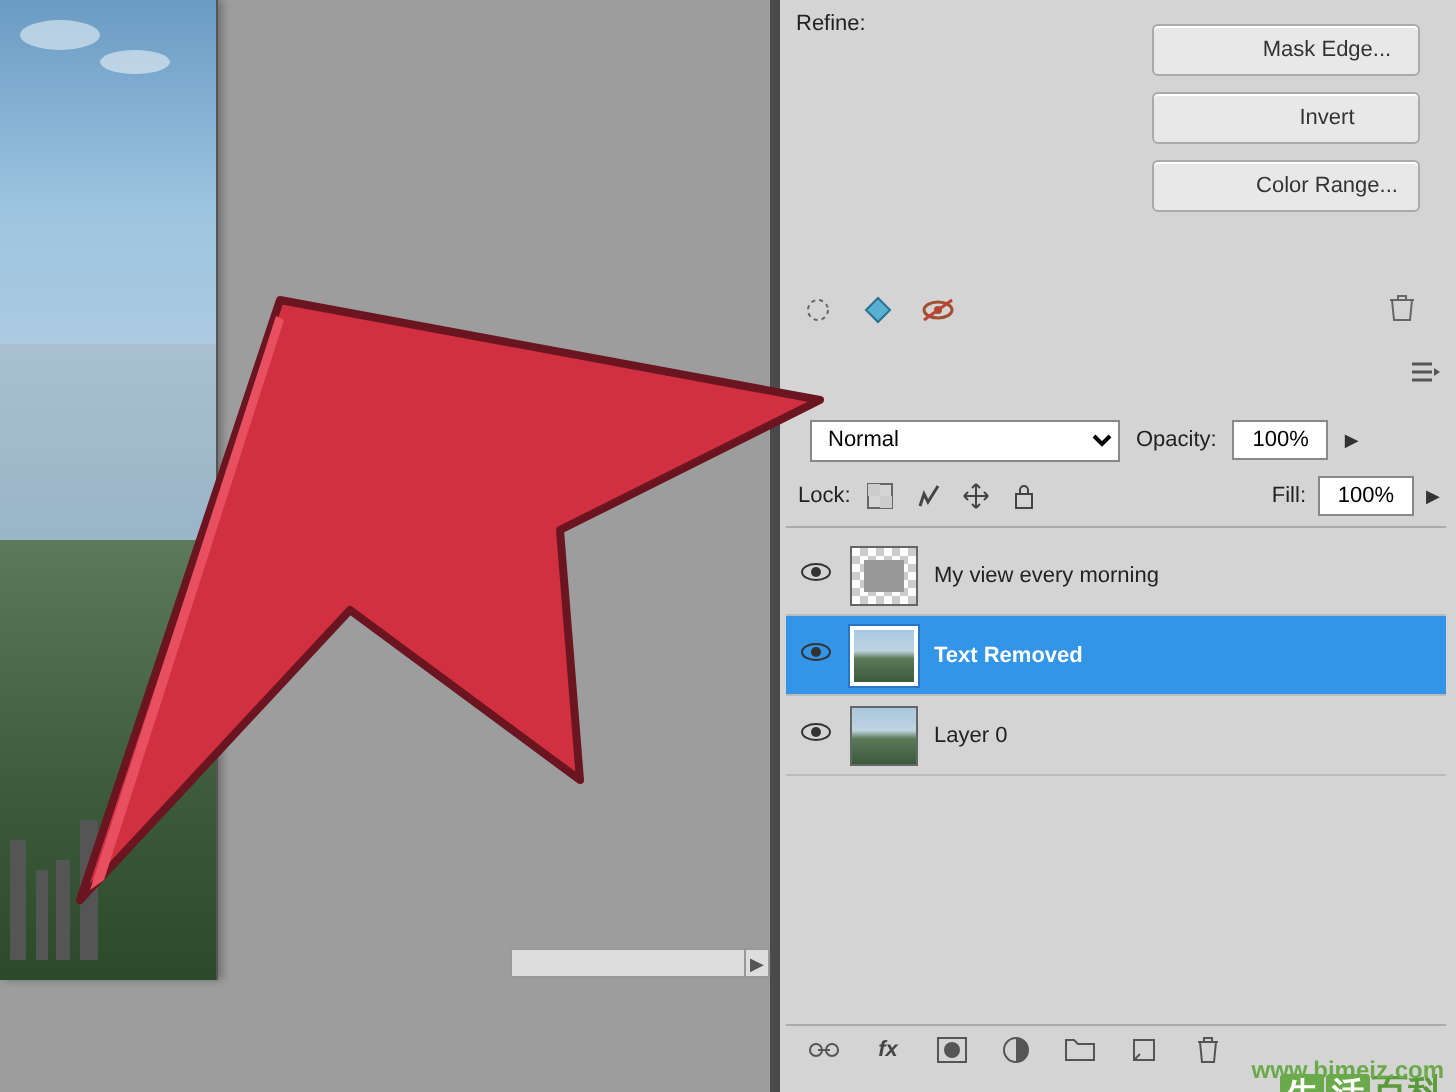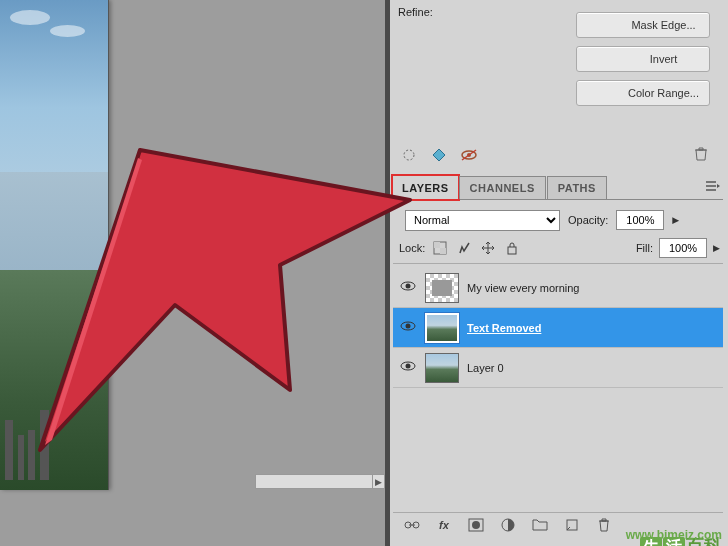--- a/index.html
+++ b/index.html
@@ -47,21 +47,21 @@
 .pct-box { width: 48px; height: 20px; background: #fff; border: 1px solid #888; font-size: 11px; text-align: center; padding: 2px; }
 .flyout { width: 10px; font-size: 9px; color: #333; cursor:pointer; }
 
 .lock-row { position: absolute; left: 3px; top: 236px; width: 330px; height: 28px; display: flex; align-items: center; gap: 6px; border-bottom: 1px solid #aaa; padding-bottom: 4px; }
 .lock-label { font-size: 11px; color: #222; margin-left: 6px; }
 .lock-ico { width: 18px; height: 18px; display:flex; align-items:center; justify-content:center; }
 .fill-label { margin-left: auto; font-size: 11px; color: #222; }
 
 .layers-list { position: absolute; left: 3px; top: 268px; width: 330px; }
 .layer-row { display: flex; align-items: center; height: 40px; border-bottom: 1px solid #bbb; padding: 0 6px; gap: 8px; }
-.layer-row.selected { background: #3395e8; color: #fff; text-decoration: underline; }
+.layer-row.selected { background: #3395e8; color: #fff; }
 .eye { width: 18px; height: 18px; }
 .thumb { width: 34px; height: 30px; border: 1px solid #666; background: #fff; }
 .thumb.checker { background: repeating-conic-gradient(#ccc 0 25%, #fff 0 50%) 0 0/8px 8px; position:relative; }
 .thumb.checker::after { content:''; position:absolute; top:6px; left:6px; right:6px; bottom:6px; background:#999; }
 .thumb.photo { background: linear-gradient(180deg, #a8c8e0 0%, #c0d4e0 40%, #5a7a5a 55%, #3a5a3a 100%); }
 .thumb.selected-border { border: 2px solid #fff; outline: 1px solid #2a75c8; }
 .layer-name { font-size: 11px; color: #222; }
 .layer-row.selected .layer-name { color: #fff; font-weight: bold; }
 
 .layers-bottom { position: absolute; left: 3px; bottom: 10px; width: 330px; height: 24px; display: flex; align-items: center; gap: 14px; padding: 0 10px; border-top: 1px solid #aaa; background: #d4d4d4; }
@@ -127,25 +127,20 @@
           </svg>
       </span>
     </div>
     <span class="trash-mask">
       <svg width="14" height="16" viewBox="0 0 14 16">
           <path d="M2 4 h10 l-1 10 h-8 z M5 2 h4 v2 h-4 z M1 4 h12" fill="none" stroke="#666"></path>
         </svg>
     </span>
   </div>
 
-  <div class="panel-tabs">
-    <div class="tab active tab-highlight">LAYERS</div>
-    <div class="tab">CHANNELS</div>
-    <div class="tab">PATHS</div>
-  </div>
   <span class="tab-menu">
     <svg width="14" height="12" viewBox="0 0 14 12">
         <path d="M0 2 h10 M0 6 h10 M0 10 h10" stroke="#555" stroke-width="1.5"></path>
         <path d="M11 4 l3 2 l-3 2 z" fill="#555"></path>
       </svg>
   </span>
 
   <div class="blend-row">
     <select class="blend-select">
       <option>Normal</option>

